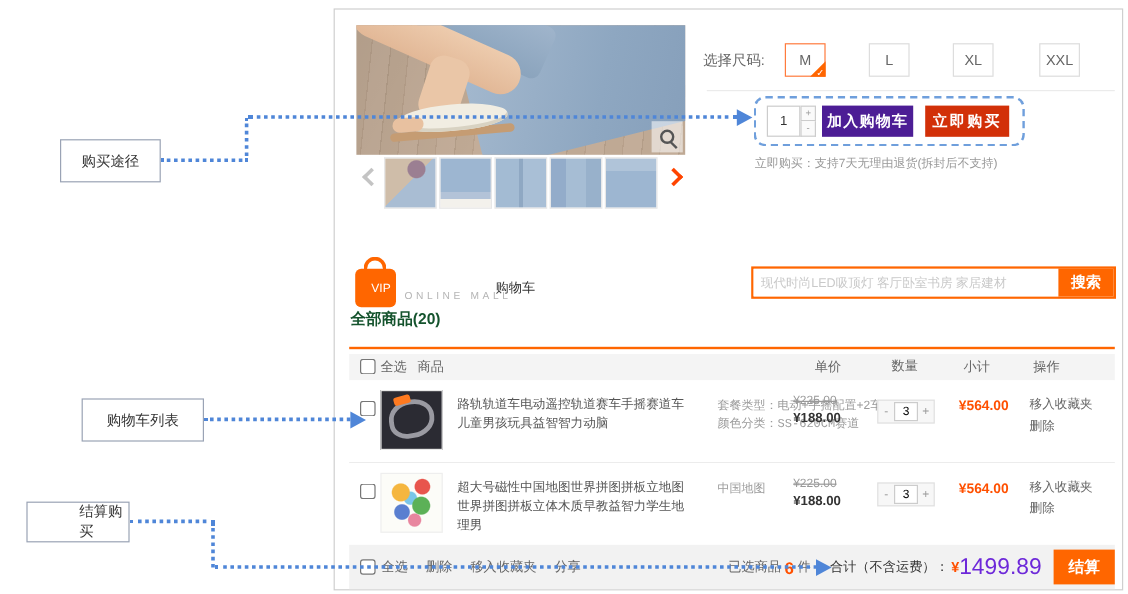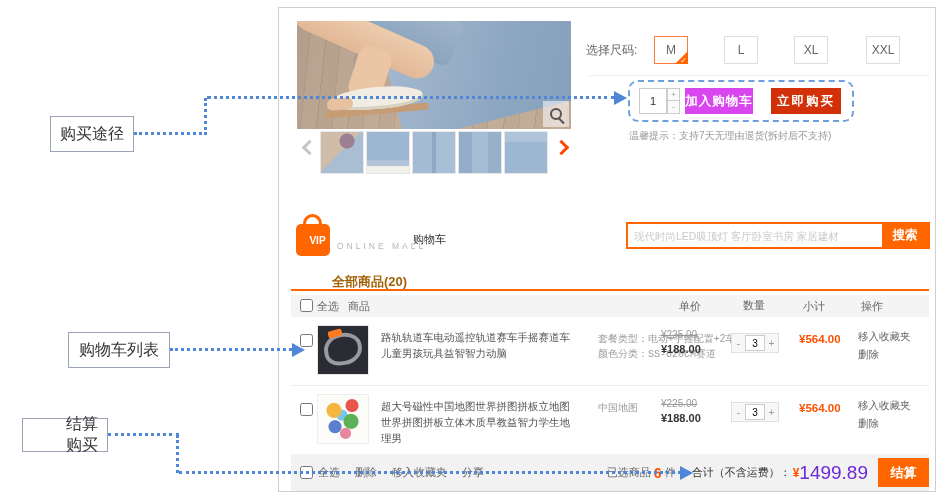--- a/index.html
+++ b/index.html
@@ -40,38 +40,38 @@
 .corner{position:absolute;right:-1px;bottom:-1px;width:0;height:0;border-left:13px solid transparent;border-bottom:13px solid #ff6600;}
 .tick{position:absolute;right:0;bottom:-2px;color:#fff;font-size:8px;}
 .divider{position:absolute;left:310px;top:67px;width:340px;height:1px;background:#ebebeb;}
 
 
 .buy-box{position:absolute;left:349px;top:72px;width:226px;height:42px;border:2px dashed #6f9fdc;border-radius:10px;}
 .qty-input{position:absolute;left:360px;top:80px;width:28px;height:26px;border:1px solid #ccc;text-align:center;font-size:11px;color:#333;}
 .spin{position:absolute;left:388px;width:13px;height:13px;border:1px solid #ccc;background:#fafafa;color:#999;font-size:8px;line-height:11px;text-align:center;cursor:pointer;}
 .spin.up{top:80px;}
 .spin.down{top:93px;border-top:none;}
-.btn-add{position:absolute;left:406px;top:80px;width:68px;height:26px;background:#d946ef;color:#fff;font-size:12.5px;font-weight:bold;letter-spacing:1px;display:flex;align-items:center;justify-content:center;cursor:pointer;}
+.btn-add{position:absolute;left:406px;top:80px;width:76px;height:26px;background:#4c1d95;color:#fff;font-size:12.5px;font-weight:bold;letter-spacing:1px;display:flex;align-items:center;justify-content:center;cursor:pointer;}
 .btn-buy{position:absolute;left:492px;top:80px;width:70px;height:26px;background:#d23008;color:#fff;font-size:12.5px;font-weight:bold;letter-spacing:2px;display:flex;align-items:center;justify-content:center;cursor:pointer;}
 .tip{position:absolute;left:350px;top:121px;font-size:10px;color:#999;}
 
 
 .bag{position:absolute;left:17px;top:206px;width:34px;height:42px;}
 .bag-handle{position:absolute;left:7px;top:0;width:19px;height:15px;border:3px solid #ff6600;border-bottom:none;border-radius:10px 10px 0 0;}
-.bag-body{position:absolute;left:0;top:10px;width:34px;height:32px;background:#ff6600;border-radius:5px;color:#fff;font-size:10px;font-weight:bold;display:flex;align-items:center;justify-content:center;padding-left:9px;}
+.bag-body{position:absolute;left:0;top:10px;width:34px;height:32px;background:#ff6600;border-radius:5px;color:#fff;font-size:10px;font-weight:normal;display:flex;align-items:center;justify-content:center;padding-left:9px;}
 .brand-name{position:absolute;left:57px;top:209px;font-size:21px;font-weight:bold;color:#333;letter-spacing:1px;}
 .brand-sub{position:absolute;left:58px;top:233px;font-size:8.5px;color:#b5b5b5;letter-spacing:3px;}
 .page-title{position:absolute;left:134px;top:224px;font-size:11px;color:#333;}
 .search{position:absolute;left:347px;top:214px;width:304px;height:27px;border:2px solid #ff6600;display:flex;background:#fff;}
 .search input{flex:1;border:none;outline:none;font-size:10.5px;color:#999;padding:0 6px;min-width:0;}
 .search input::placeholder{color:#c9c9c9;}
 .search-btn{width:46px;background:#ff6600;color:#fff;font-size:12.5px;font-weight:bold;display:flex;align-items:center;justify-content:center;cursor:pointer;}
 
 
-.section-title{position:absolute;left:13px;top:265px;font-size:13px;font-weight:bold;color:#a16207;margin-left:40px;}
+.section-title{position:absolute;left:13px;top:249px;font-size:13px;font-weight:bold;color:#14532d;}
 .orange-line{position:absolute;left:12px;top:281px;width:638px;height:2px;background:#ff6600;}
 .hdr{position:absolute;left:12px;top:287px;width:638px;height:22px;background:#f4f4f4;font-size:11px;color:#666;}
 .hdr span{position:absolute;line-height:22px;}
 .hdr input{position:absolute;left:9px;top:4px;width:13px;height:13px;}
 .cart-row{position:absolute;left:12px;width:638px;height:69px;border-bottom:1px solid #ececec;background:#fff;}
 .cart-row input.cb{position:absolute;left:9px;top:17px;width:13px;height:13px;}
 .row-img{position:absolute;left:26px;top:8px;width:52px;height:50px;}
 .img-track{background:#2b2b33;position:relative;overflow:hidden;border:1px solid #e8e8e8;}
 .img-track::before{content:"";position:absolute;left:6px;top:7px;right:6px;bottom:9px;border:4px solid #9a9aa2;border-radius:50% 45% 50% 40%;transform:rotate(-8deg);}
 .img-track::after{content:"";position:absolute;left:10px;top:4px;width:14px;height:7px;background:#ff7a20;border-radius:2px;transform:rotate(-15deg);}
@@ -98,21 +98,21 @@
 .bottom-bar input{width:13px;height:13px;margin-right:5px;}
 .bb-link{margin-right:15px;cursor:pointer;}
 .spacer{flex:1;}
 .sel-count{color:#ff5000;font-weight:bold;font-size:14px;margin:0 3px;}
 .total-label{color:#333;margin-left:16px;}
 .cur{color:#ff5000;font-weight:bold;font-size:12px;margin-left:2px;}
 .amount{color:#6d28d9;font-weight:normal;font-size:19px;margin-right:10px;}
 .checkout-btn{width:51px;height:29px;background:#ff6600;color:#fff;font-size:13px;font-weight:bold;border:none;display:flex;align-items:center;justify-content:center;cursor:pointer;}
 
 
-.ann-box{position:absolute;border:1px solid #9aa3b5;background:#fff;color:#333;font-size:16px;display:flex;align-items:center;justify-content:center;z-index:10;}
+.ann-box{position:absolute;border:1px solid #9aa3b5;background:#fff;color:#333;font-size:12px;display:flex;align-items:center;justify-content:center;z-index:10;}
 .dot-h{position:absolute;height:0;border-top:3px dotted #4f86d8;z-index:10;}
 .dot-v{position:absolute;width:0;border-left:3px dotted #4f86d8;z-index:10;}
 .arrow-r{position:absolute;width:0;height:0;border-top:7px solid transparent;border-bottom:7px solid transparent;border-left:13px solid #4f86d8;z-index:10;}
 </style>
 </head>
 <body>
 
 <div class="page">
 
   <div class="panel">
@@ -153,21 +153,21 @@
       <span>XXL</span>
     </div>
     <div class="divider"></div>
 
     <div class="buy-box"></div>
     <input class="qty-input" value="1" style="">
     <div class="spin up">+</div>
     <div class="spin down">-</div>
     <div class="btn-add">加入购物车</div>
     <div class="btn-buy">立即购买</div>
-    <div class="tip">温馨提示：支持7天无理由退货(拆封后不支持)</div>
+    <div class="tip">立即购买：支持7天无理由退货(拆封后不支持)</div>
 
     <div class="bag">
       <div class="bag-handle"></div>
       <div class="bag-body">VIP</div>
     </div>
     <div class="brand-sub">ONLINE MALL</div>
     <div class="page-title">购物车</div>
     <div class="search">
       <input placeholder="现代时尚LED吸顶灯 客厅卧室书房 家居建材" style="">
       <div class="search-btn">搜索</div>

